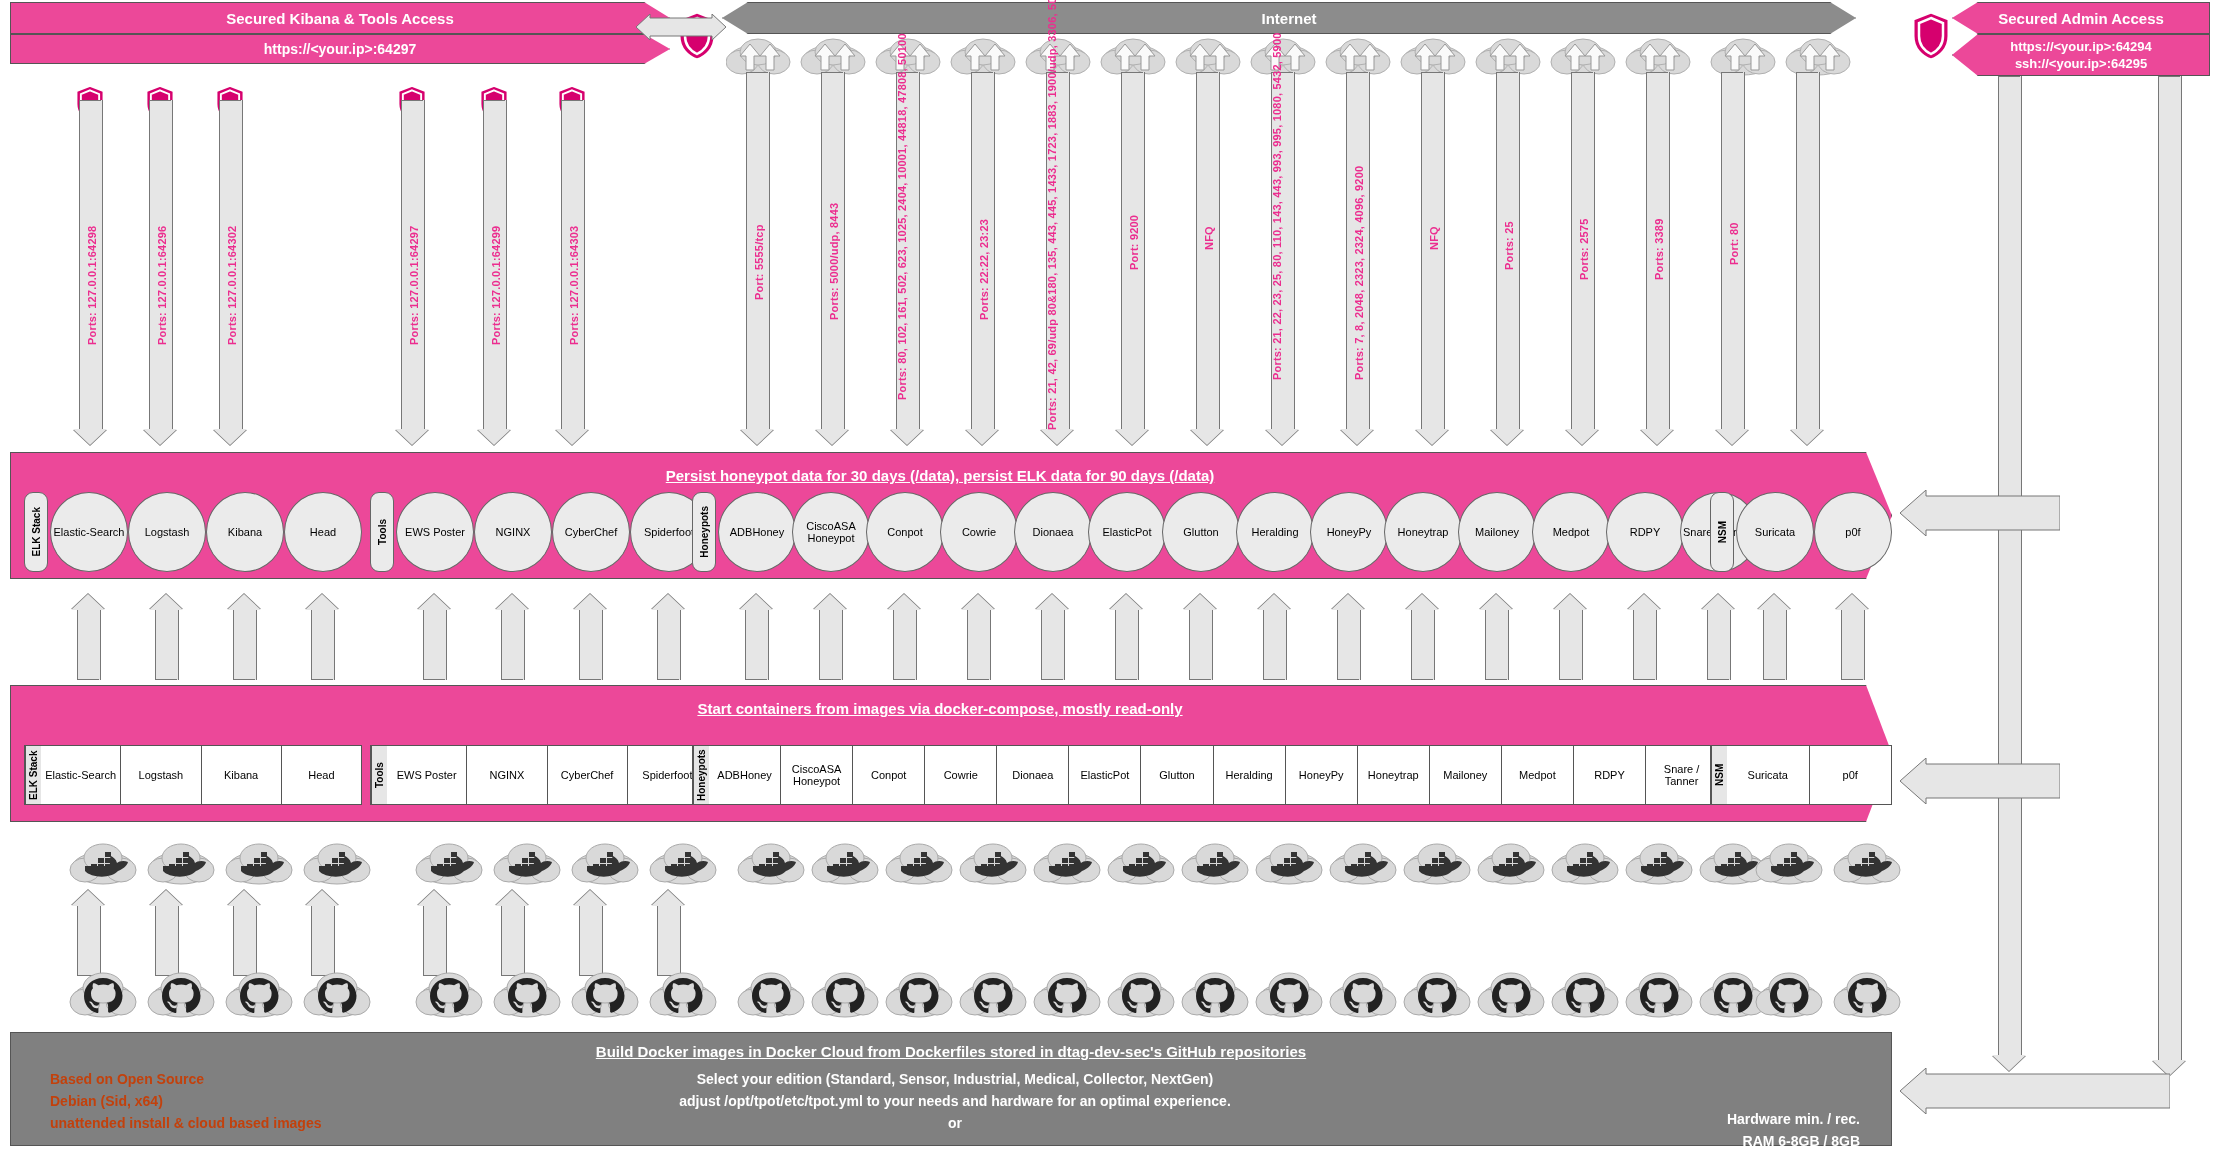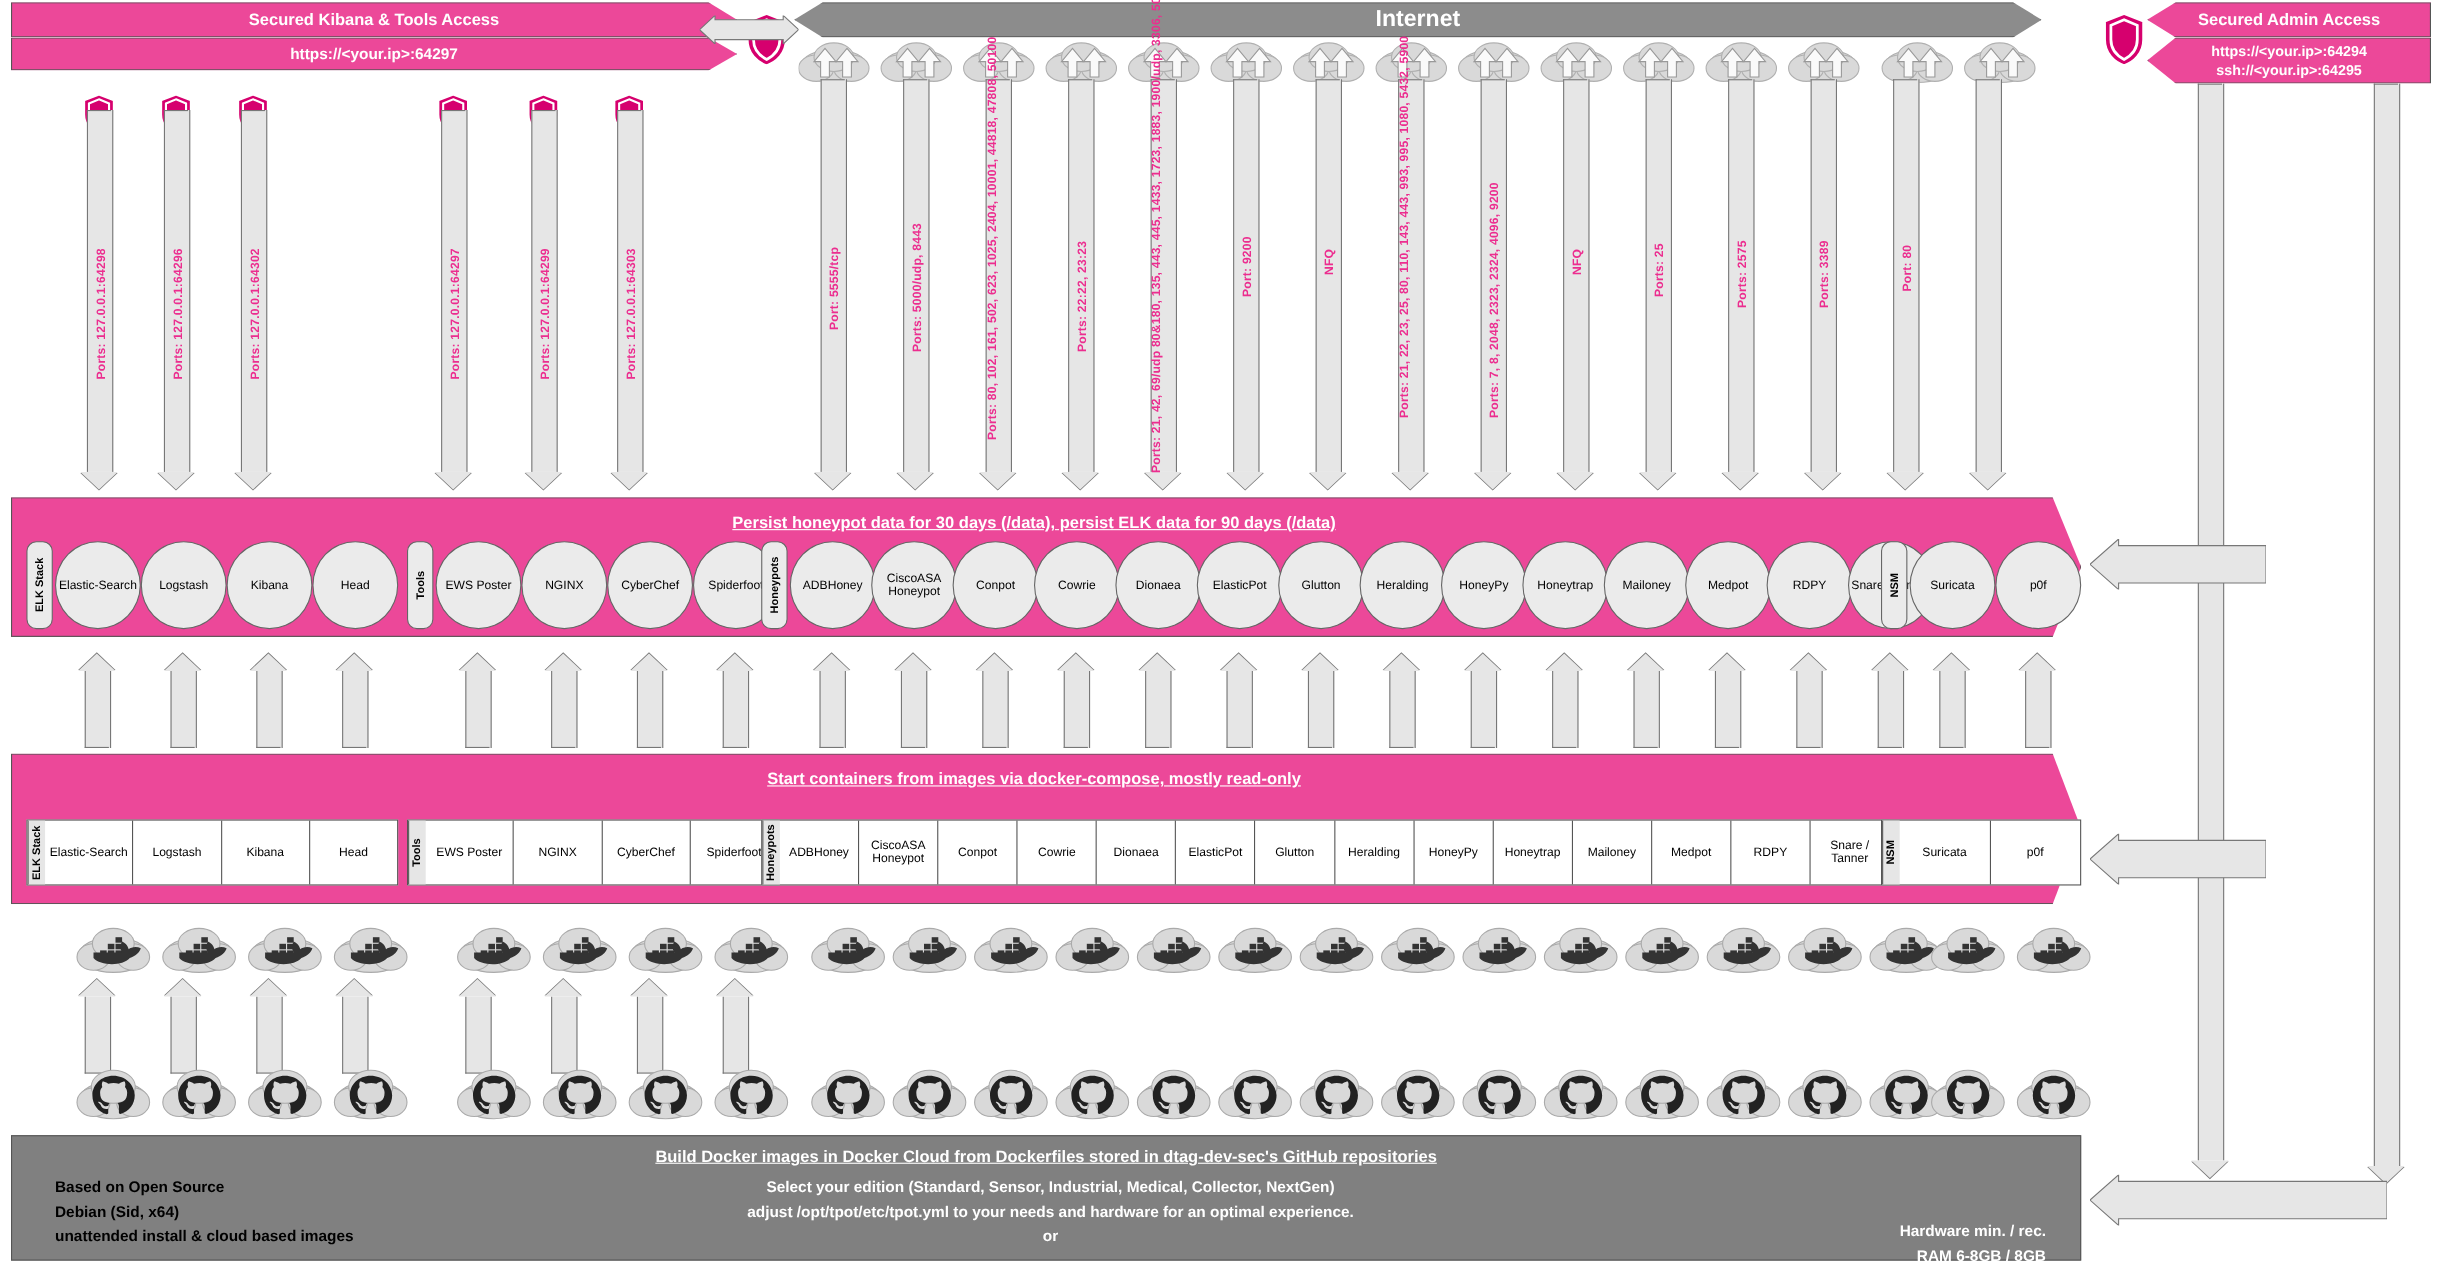--- a/index.html
+++ b/index.html
@@ -64,21 +64,21 @@
 
 <div class="stage">
 
   <div class="abs banner flagR" style="left:10px;top:2px;width:660px;height:32px;font-size:15px;">
     <span>Secured Kibana &amp; Tools Access</span>
   </div>
   <div class="abs banner flagR" style="left:10px;top:34px;width:660px;height:30px;font-size:14px;">
     <span>https://&lt;your.ip&gt;:64297</span>
   </div>
 
-  <div class="abs banner gray flagLR" style="left:722px;top:2px;width:1134px;height:32px;font-size:21px;">
+  <div class="abs banner gray flagLR" style="left:722px;top:2px;width:1134px;height:32px;font-size:15px;">
     <span>Internet</span>
   </div>
 
   <div class="abs banner flagL" style="left:1952px;top:2px;width:258px;height:32px;font-size:15px;">
     <span>Secured Admin Access</span>
   </div>
   <div class="abs banner flagL" style="left:1952px;top:34px;width:258px;height:42px;font-size:13px;flex-direction:column;line-height:17px;">
     <span>https://&lt;your.ip&gt;:64294</span>
     <span>ssh://&lt;your.ip&gt;:64295</span>
   </div>
@@ -903,21 +903,21 @@
         <use href="#gcloud" x="1661" y="0"></use>
         <use href="#gcloud" x="1717" y="0"></use>
         <use href="#gcloud" x="1795" y="0"></use>
     </svg>
   </div>
 
   <div class="bottom" style="left:10px;top:1032px;width:1880px;height:112px;">
     <div class="title" style="margin-top:10px;text-decoration:underline;">Build Docker images in Docker Cloud from Dockerfiles stored in dtag-dev-sec's GitHub repositories</div>
   </div>
 
-  <div class="btext" style="left:50px;top:1068px;color:#000000;">
+  <div class="btext" style="left:50px;top:1068px;color:#c2410c;">
     <div>Based on Open Source</div>
     <div>Debian (Sid, x64)</div>
     <div>unattended install &amp; cloud based images</div>
   </div>
 
   <div class="btext" style="left:545px;top:1068px;color:#fff;text-align:center;width:820px;">
     <div>Select your edition (Standard, Sensor, Industrial, Medical, Collector, NextGen)</div>
     <div>adjust /opt/tpot/etc/tpot.yml to your needs and hardware for an optimal experience.</div>
     <div>or</div>
   </div>

